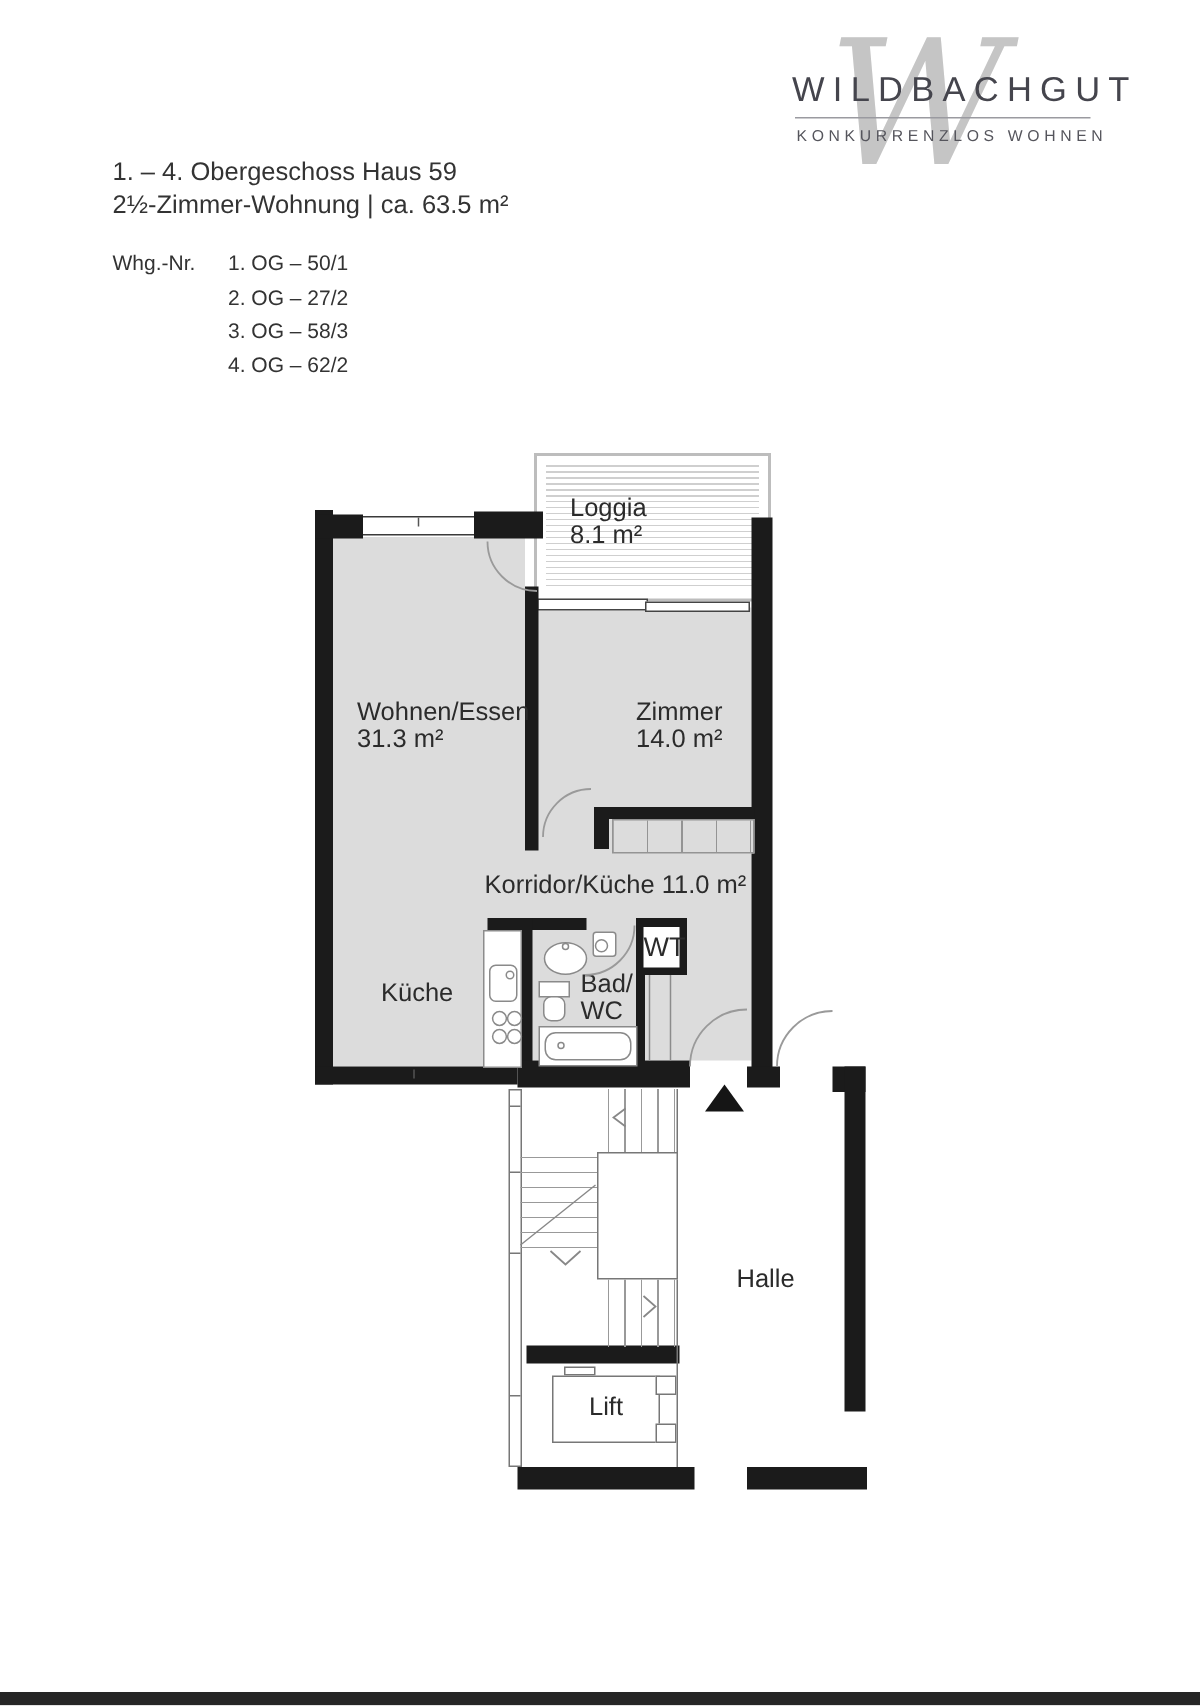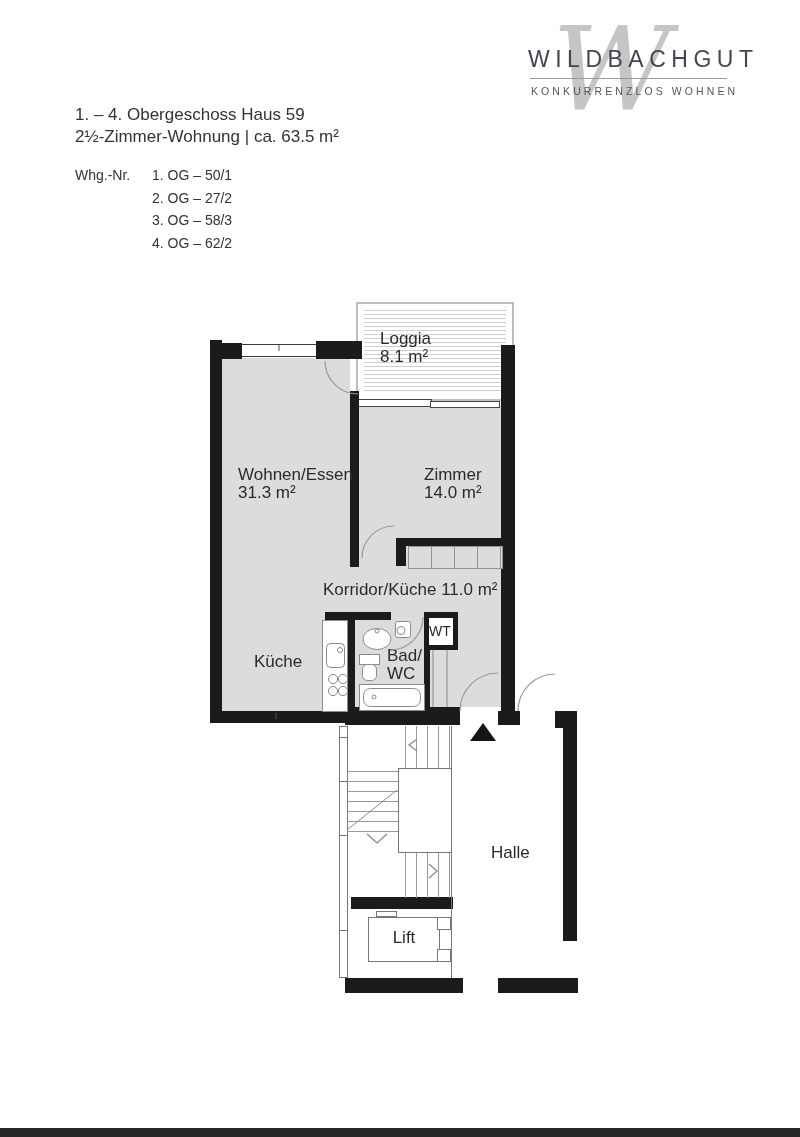--- a/index.html
+++ b/index.html
@@ -130,21 +130,21 @@
   </div>
   <div class="lbl" style="left:323px;top:581px;">
     <span>Korridor/Küche</span>
     <span>11.0 m²</span>
   </div>
   <div class="lbl" style="left:254px;top:653px;">Küche</div>
   <div class="lbl" style="left:387px;top:647px;">
     <div>Bad/</div>
     <div>WC</div>
   </div>
-  <div class="lbl" style="left:429px;top:622px;font-size:14px;">WT</div>
+  <div class="lbl" style="left:429px;top:622px;font-size:18px;">WT</div>
   <div class="lbl" style="left:491px;top:844px;">Halle</div>
   <div class="lbl" style="left:368px;top:929px;width:72px;text-align:center;">Lift</div>
 
   <svg class="overlay" width="800" height="1137" viewBox="0 0 800 1137">
 
     <path d="M325,361 A33,33 0 0 0 358,394" fill="none" stroke="#9a9a9a" stroke-width="1.2"></path>
     <path d="M362,558 A32,32 0 0 1 394,526" fill="none" stroke="#9a9a9a" stroke-width="1.2"></path>
     <path d="M423,617 A33,33 0 0 1 390,650" fill="none" stroke="#9a9a9a" stroke-width="1.2"></path>
     <path d="M460,711 A38,38 0 0 1 498,673" fill="none" stroke="#9a9a9a" stroke-width="1.2"></path>
     <path d="M518,711 A37,37 0 0 1 555,674" fill="none" stroke="#9a9a9a" stroke-width="1.2"></path>

